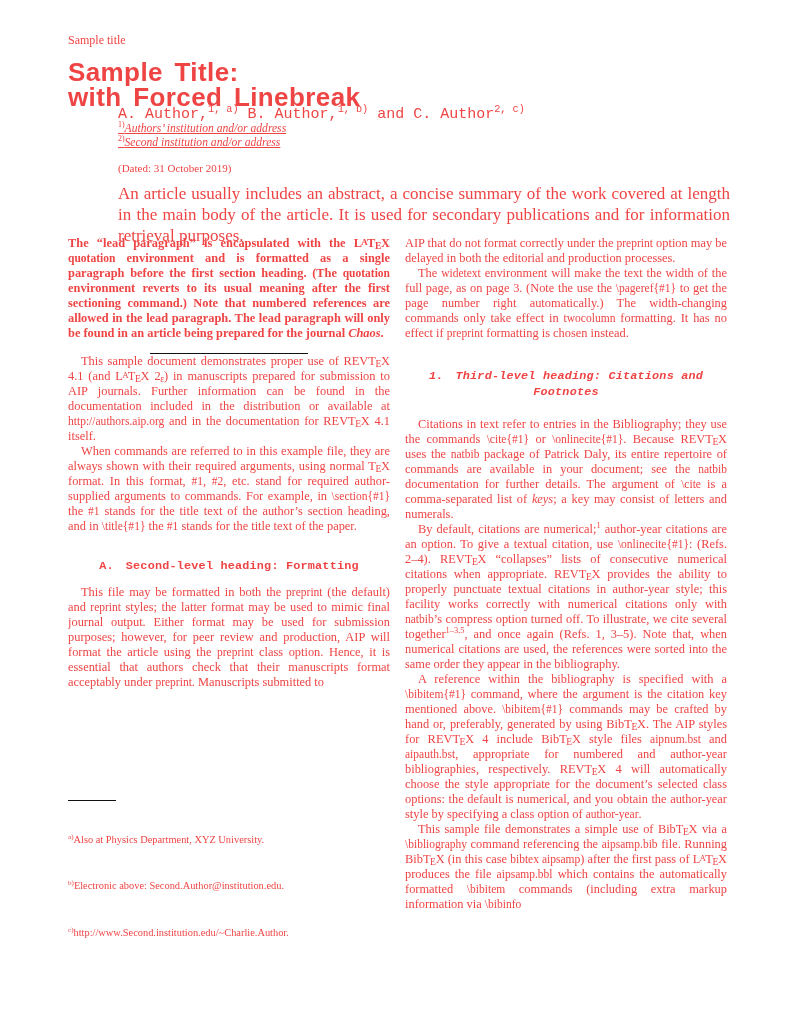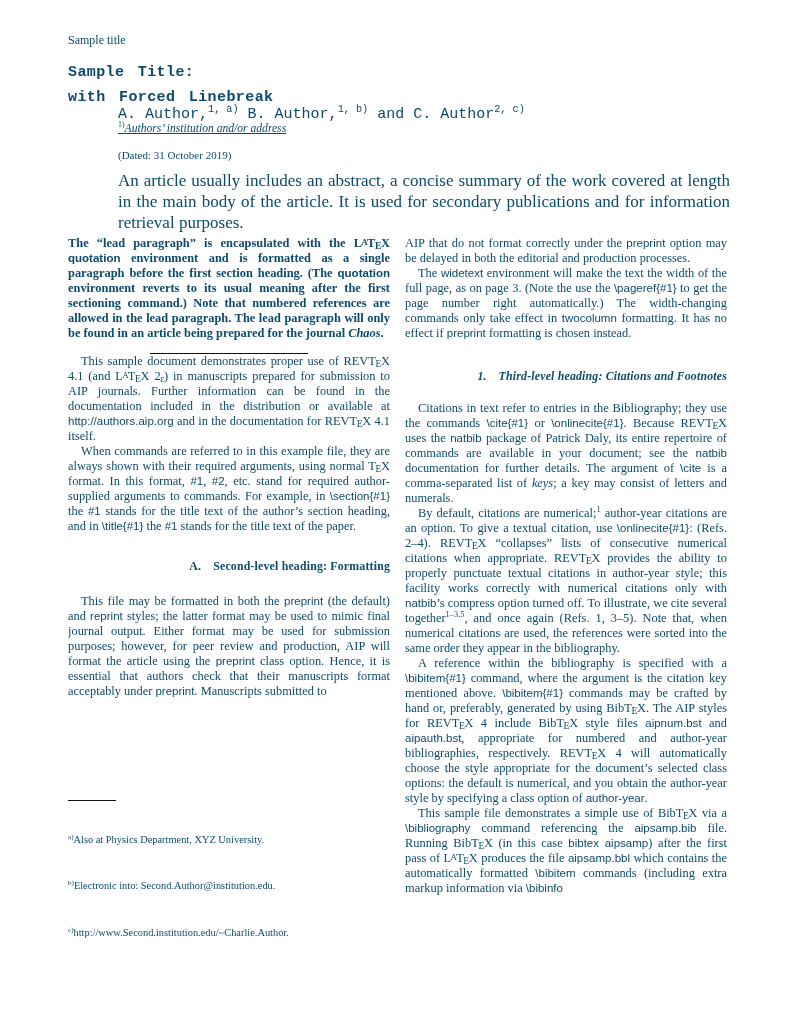--- a/index.html
+++ b/index.html
@@ -1,31 +1,31 @@
 <!DOCTYPE html>
 <html lang="en"><head>
 <meta charset="utf-8">
 <style>
   html,body{margin:0;padding:0;background:#ffffff;}
   .page{
     position:relative;
     width:794px;height:1028px;
-    background:#ffffff;color:#0c4a6e;
+    background:#ffffff;color:#ef4444;
     font-family:"Liberation Serif",serif;
     overflow:hidden;
   }
   
   .running-head{
     position:absolute;left:68px;top:33px;
     font-size:12px;
   }
   .title-block{
     position:absolute;left:68px;top:60px;
-    font-family:Liberation Mono, monospace;
-    font-weight:bold;font-size:15px;line-height:25px;
+    font-family:Liberation Sans, sans-serif;
+    font-weight:bold;font-size:26px;line-height:25px;
     letter-spacing:0.4px;word-spacing:4px;
   }
   .front{
     position:absolute;left:118px;top:107px;width:612px;
   }
   .authors{
     font-family:Liberation Mono, monospace;
     font-size:15px;line-height:15px;
   }
   .affil{
@@ -51,77 +51,78 @@
   .col-left{display:flex;flex-direction:column;}
   p{margin:0;text-indent:13px;}
   p.noindent{text-indent:0;}
   .lead{font-weight:bold;text-indent:0;}
   .lead .sg-tt{font-weight:bold;}
   .lead-rule{
     width:158px;border:none;border-top:1.5px solid #111;
     margin:12px auto 0 auto;
   }
   h2,h3,h4{
-    font-family:Liberation Serif, serif;
+    font-family:Liberation Mono, monospace;
     font-size:11.8px;line-height:16px;font-weight:bold;
-    letter-spacing:0.2px;text-align:right;
+    letter-spacing:0.2px;text-align:center;
   }
   h2{margin:33px 0 15px 0;}
-  h3{margin:24px 0 20px 0;}
+  h3{margin:24px 0 11px 0;}
   h4{margin:27px 0 17px 0;font-style:italic;}
   h2 .sg-i{font-style:italic;}
   
   .footnote-block{margin-top:auto;padding-bottom:4px;}
   .fn-rule{
     width:48px;border:none;border-top:1px solid #111;
     margin:0 0 12px 0;
   }
   .fn-line{
     font-size:10.4px;line-height:14.5px;
     text-indent:0;text-align:left;margin-top:32px;
   }
   
-  .sg-tt{font-family:Liberation Sans, sans-serif;font-size:0.93em;}
+  .sg-tt{font-family:Liberation Serif, serif;font-size:0.93em;}
   .sg-i{font-style:italic;}
   .sg-sup{font-size:0.68em;vertical-align:super;line-height:0;}
   .sg-E{font-size:0.78em;vertical-align:-0.25em;margin:0 -0.04em;line-height:0;}
   .sg-A{font-size:0.72em;vertical-align:0.18em;margin:0 -0.08em;line-height:0;}
 </style>
 </head>
 <body>
 
 <div class="page">
 
   <div class="running-head">Sample title</div>
 
   <div class="title-block">
     <div>Sample Title:</div>
     <div>with Forced Linebreak</div>
   </div>
 
   <div class="front">
     <div class="authors"><span>A. Author,</span><span class="sg-sup">1, a)</span><span> B. Author,</span><span class="sg-sup">1, b)</span><span> and C. Author</span><span class="sg-sup">2, c)</span></div>
     <div class="affil"><span class="sg-sup">1)</span><span>Authors’ institution and/or address</span></div>
+    <div class="affil"><span class="sg-sup">2)</span><span>Second institution and/or address</span></div>
     <div class="date">(Dated: 31 October 2019)</div>
     <div class="abstract">An article usually includes an abstract, a concise summary of the work covered at length in the main body of the article. It is used for secondary publications and for information retrieval purposes.</div>
   </div>
 
   <div class="columns">
 
     <div class="col col-left">
       <p class="lead"><span>The “lead paragraph” is encapsulated with the L</span><span class="sg-A">A</span><span>T</span><span class="sg-E">E</span><span>X </span><span class="sg-tt">quotation</span><span> environment and is formatted as a single paragraph before the first section heading.  (The </span><span class="sg-tt">quotation</span><span> environment reverts to its usual meaning after the first sectioning command.) Note that numbered references are allowed in the lead paragraph.  The lead paragraph will only be found in an article being prepared for the journal </span><span class="sg-i">Chaos</span><span>.</span></p>
       <hr class="lead-rule">
       <p><span>This sample document demonstrates proper use of REVT</span><span class="sg-E">E</span><span>X 4.1 (and L</span><span class="sg-A">A</span><span>T</span><span class="sg-E">E</span><span>X 2</span><span class="sg-E">ε</span><span>) in manuscripts prepared for submission to AIP journals.  Further information can be found in the documentation included in the distribution or available at </span><span class="sg-tt">http://authors.aip.org</span><span> and in the documentation for REVT</span><span class="sg-E">E</span><span>X 4.1 itself.</span></p>
       <p><span>When commands are referred to in this example file, they are always shown with their required arguments, using normal T</span><span class="sg-E">E</span><span>X format.  In this format, </span><span class="sg-tt">#1</span><span>, </span><span class="sg-tt">#2</span><span>, etc.  stand for required author-supplied arguments to commands.  For example, in </span><span class="sg-tt">\section{#1}</span><span> the </span><span class="sg-tt">#1</span><span> stands for the title text of the author’s section heading, and in </span><span class="sg-tt">\title{#1}</span><span> the </span><span class="sg-tt">#1</span><span> stands for the title text of the paper.</span></p>
       <h3>A. Second-level heading: Formatting</h3>
       <p><span>This file may be formatted in both the </span><span class="sg-tt">preprint</span><span> (the default) and </span><span class="sg-tt">reprint</span><span> styles; the latter format may be used to mimic final journal output. Either format may be used for submission purposes; however, for peer review and production, AIP will format the article using the </span><span class="sg-tt">preprint</span><span> class option. Hence, it is essential that authors check that their manuscripts format acceptably under </span><span class="sg-tt">preprint</span><span>. Manuscripts submitted to</span></p>
       <div class="footnote-block">
         <hr class="fn-rule">
         <p class="fn-line"><span class="sg-sup">a)</span><span>Also at Physics Department, XYZ University.</span></p>
-        <p class="fn-line"><span class="sg-sup">b)</span><span>Electronic into: Second.Author@institution.edu.</span></p>
+        <p class="fn-line"><span class="sg-sup">b)</span><span>Electronic above: Second.Author@institution.edu.</span></p>
         <p class="fn-line"><span class="sg-sup">c)</span><span>http://www.Second.institution.edu/~Charlie.Author.</span></p>
       </div>
     </div>
 
     <div class="col col-right">
       <p class="noindent"><span>AIP that do not format correctly under the </span><span class="sg-tt">preprint</span><span> option may be delayed in both the editorial and production processes.</span></p>
       <p><span>The </span><span class="sg-tt">widetext</span><span> environment will make the text the width of the full page, as on page 3.  (Note the use the </span><span class="sg-tt">\pageref{#1}</span><span> to get the page number right automatically.)  The width-changing commands only take effect in </span><span class="sg-tt">twocolumn</span><span> formatting.  It has no effect if </span><span class="sg-tt">preprint</span><span> formatting is chosen instead.</span></p>
       <h4>1. Third-level heading: Citations and Footnotes</h4>
       <p><span>Citations in text refer to entries in the Bibliography; they use the commands </span><span class="sg-tt">\cite{#1}</span><span> or </span><span class="sg-tt">\onlinecite{#1}</span><span>.  Because REVT</span><span class="sg-E">E</span><span>X uses the </span><span class="sg-tt">natbib</span><span> package of Patrick Daly, its entire repertoire of commands are available in your document; see the </span><span class="sg-tt">natbib</span><span> documentation for further details.  The argument of </span><span class="sg-tt">\cite</span><span> is a comma-separated list of </span><span class="sg-i">keys</span><span>; a key may consist of letters and numerals.</span></p>
       <p><span>By default, citations are numerical;</span><span class="sg-sup">1</span><span> author-year citations are an option.   To give a textual citation, use </span><span class="sg-tt">\onlinecite{#1}</span><span>:  (Refs. 2–4).   REVT</span><span class="sg-E">E</span><span>X “collapses” lists of consecutive numerical citations when appropriate. REVT</span><span class="sg-E">E</span><span>X provides the ability to properly punctuate textual citations in author-year style; this facility works correctly with numerical citations only with </span><span class="sg-tt">natbib</span><span>’s compress option turned off. To illustrate, we cite several together</span><span class="sg-sup">1–3,5</span><span>, and once again (Refs. 1, 3–5).  Note that, when numerical citations are used, the references were sorted into the same order they appear in the bibliography.</span></p>

